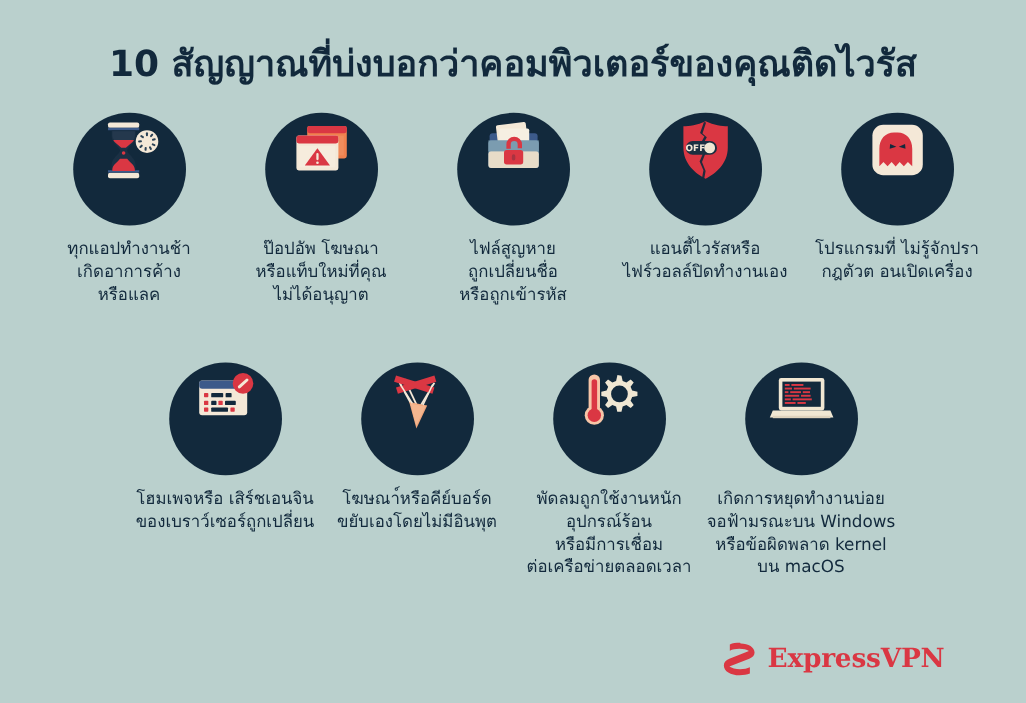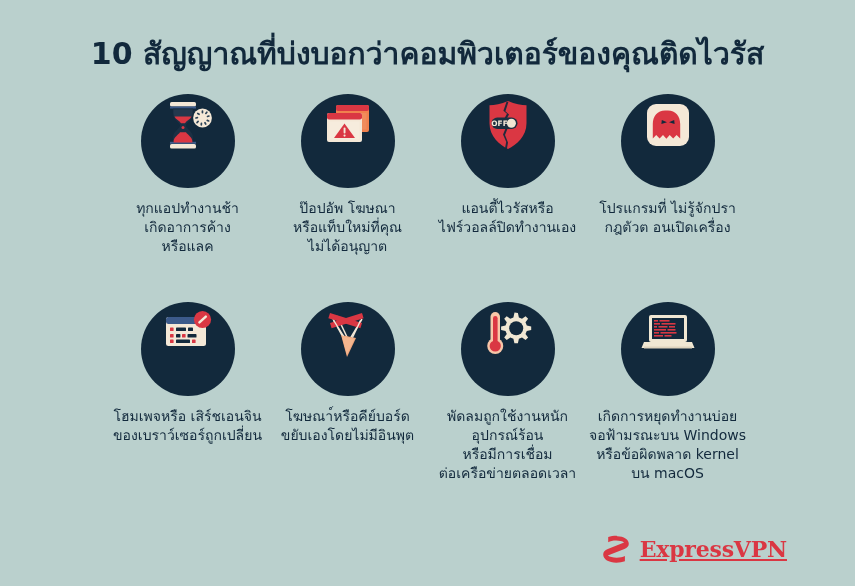--- a/index.html
+++ b/index.html
@@ -75,21 +75,20 @@
     display: flex;
     align-items: center;
     gap: 7px;
   }
   .logo-text {
     color: #da3743;
     font-family: "DejaVu Serif", "Liberation Serif", serif;
     font-size: 22px;
     font-weight: bold;
     letter-spacing: -0.2px;
-    text-decoration: underline;
   }
 </style>
 </head>
 <body>
 
 <div class="page">
 
   <div class="title">10 สัญญาณที่บ่งบอกว่าคอมพิวเตอร์ของคุณติดไวรัส</div>
 
   <div class="grid">
@@ -150,20 +149,44 @@
                 <circle cx="27.55" cy="41.6" r="1.1" fill="#f4e8d7"></circle>
               </g>
             </svg>
           </span>
         </div>
         <div class="caption">ป๊อปอัพ โฆษณา
 หรือแท็บใหม่ที่คุณ
 ไม่ได้อนุญาต</div>
       </div>
 
+      <div class="cell">
+        <div class="circle">
+          <span>
+            <svg class="icon-svg" width="62" height="62" viewBox="0 0 62 62">
+              <rect x="11" y="17" width="40" height="24" rx="2.5" fill="#3c5a8a"></rect>
+              <g>
+                <rect x="17" y="9" width="25" height="15" rx="1.5" fill="#f4e8d7" transform="rotate(-7 29 17)"></rect>
+                <rect x="19" y="13" width="25" height="14" rx="1.5" fill="#f6efe2"></rect>
+              </g>
+              <rect x="10" y="23" width="42" height="23" rx="2.5" fill="#7b9cb0"></rect>
+              <rect x="10" y="32" width="42" height="14" rx="2.5" fill="#e8dcc8"></rect>
+              <rect x="10" y="23" width="42" height="9" fill="#7b9cb0" opacity="0.85"></rect>
+              <g fill="#da3743">
+                <path d="M25 26.5 a6.5 6.5 0 0 1 13 0 v3 h-3.6 v-3 a2.9 2.9 0 0 0 -5.8 0 v3.4 h-3.6 z"></path>
+                <rect x="23" y="31" width="16" height="12" rx="2.2"></rect>
+              </g>
+              <rect x="29.6" y="34.5" width="2.8" height="5.2" rx="1.4" fill="#12293c" opacity="0.25"></rect>
+            </svg>
+          </span>
+        </div>
+        <div class="caption">ไฟล์สูญหาย
+ถูกเปลี่ยนชื่อ
+หรือถูกเข้ารหัส</div>
+      </div>
 
       <div class="cell">
         <div class="circle">
           <span>
             <svg class="icon-svg" width="62" height="62" viewBox="0 0 62 62">
               <path d="M31 7 c7 3.2 13.5 4.2 18.5 4.2 v18 c0 13 -10 21.5 -18.5 25.8 c-8.5 -4.3 -18.5 -12.8 -18.5 -25.8 v-18 c5 0 11.5 -1 18.5 -4.2 z" fill="#da3743"></path>
               <path d="M29.6 7.6 l-3.2 9.2 l3.6 3 l-3.2 5.8 l2.6 7 l-3.4 8 l3.2 7.2 l-1.4 7.6 l1.8 1 l1.4 -8 l-3 -7.4 l3.2 -8 l-2.4 -6.8 l3.2 -5.8 l-3.6 -3.2 l3 -9.2 z" fill="#12293c" opacity="0.92"></path>
               <g>
                 <rect x="14.5" y="23.5" width="26" height="11.5" rx="5.75" fill="#1b2f40"></rect>
                 <text x="22.5" y="31.7" font-family="DejaVu Sans, sans-serif" font-size="7.4" font-weight="bold" fill="#f4e8d7" text-anchor="middle">OFF</text>

